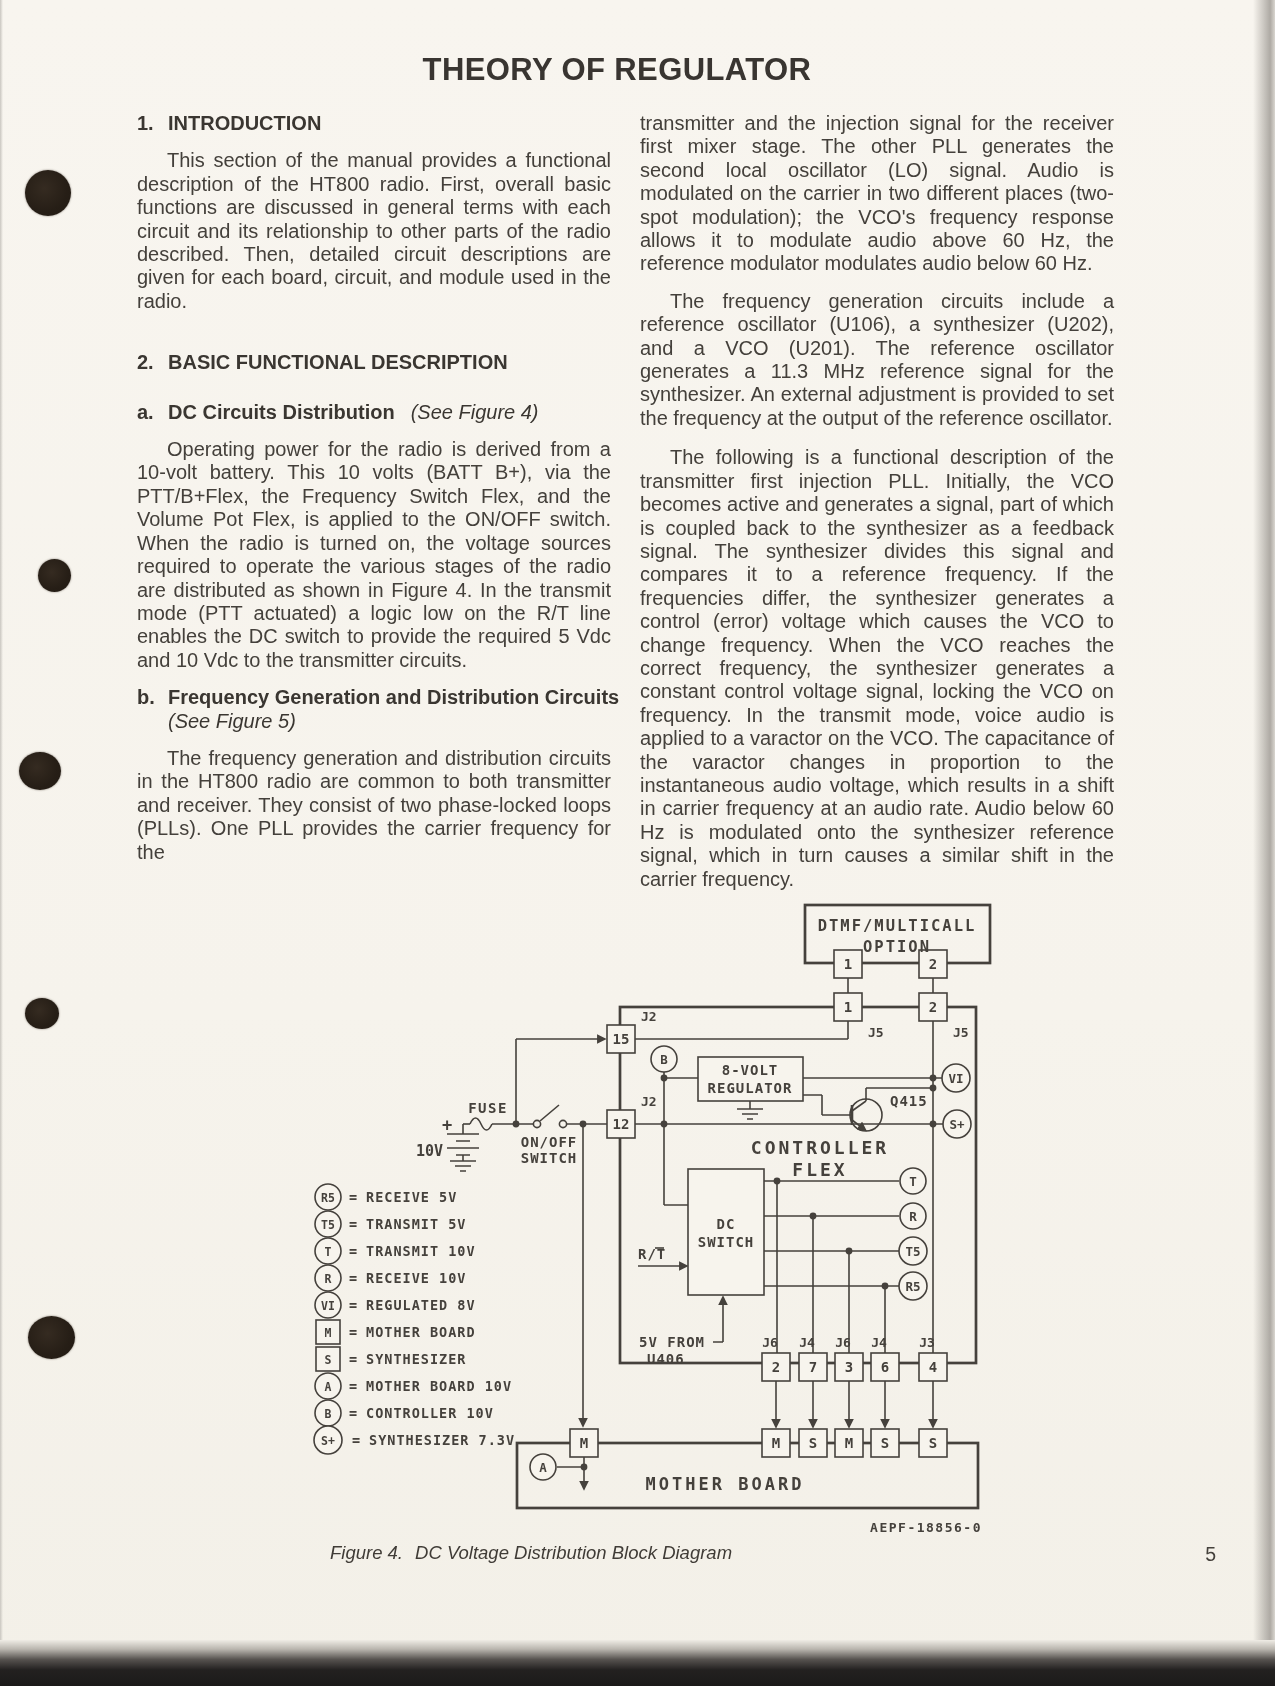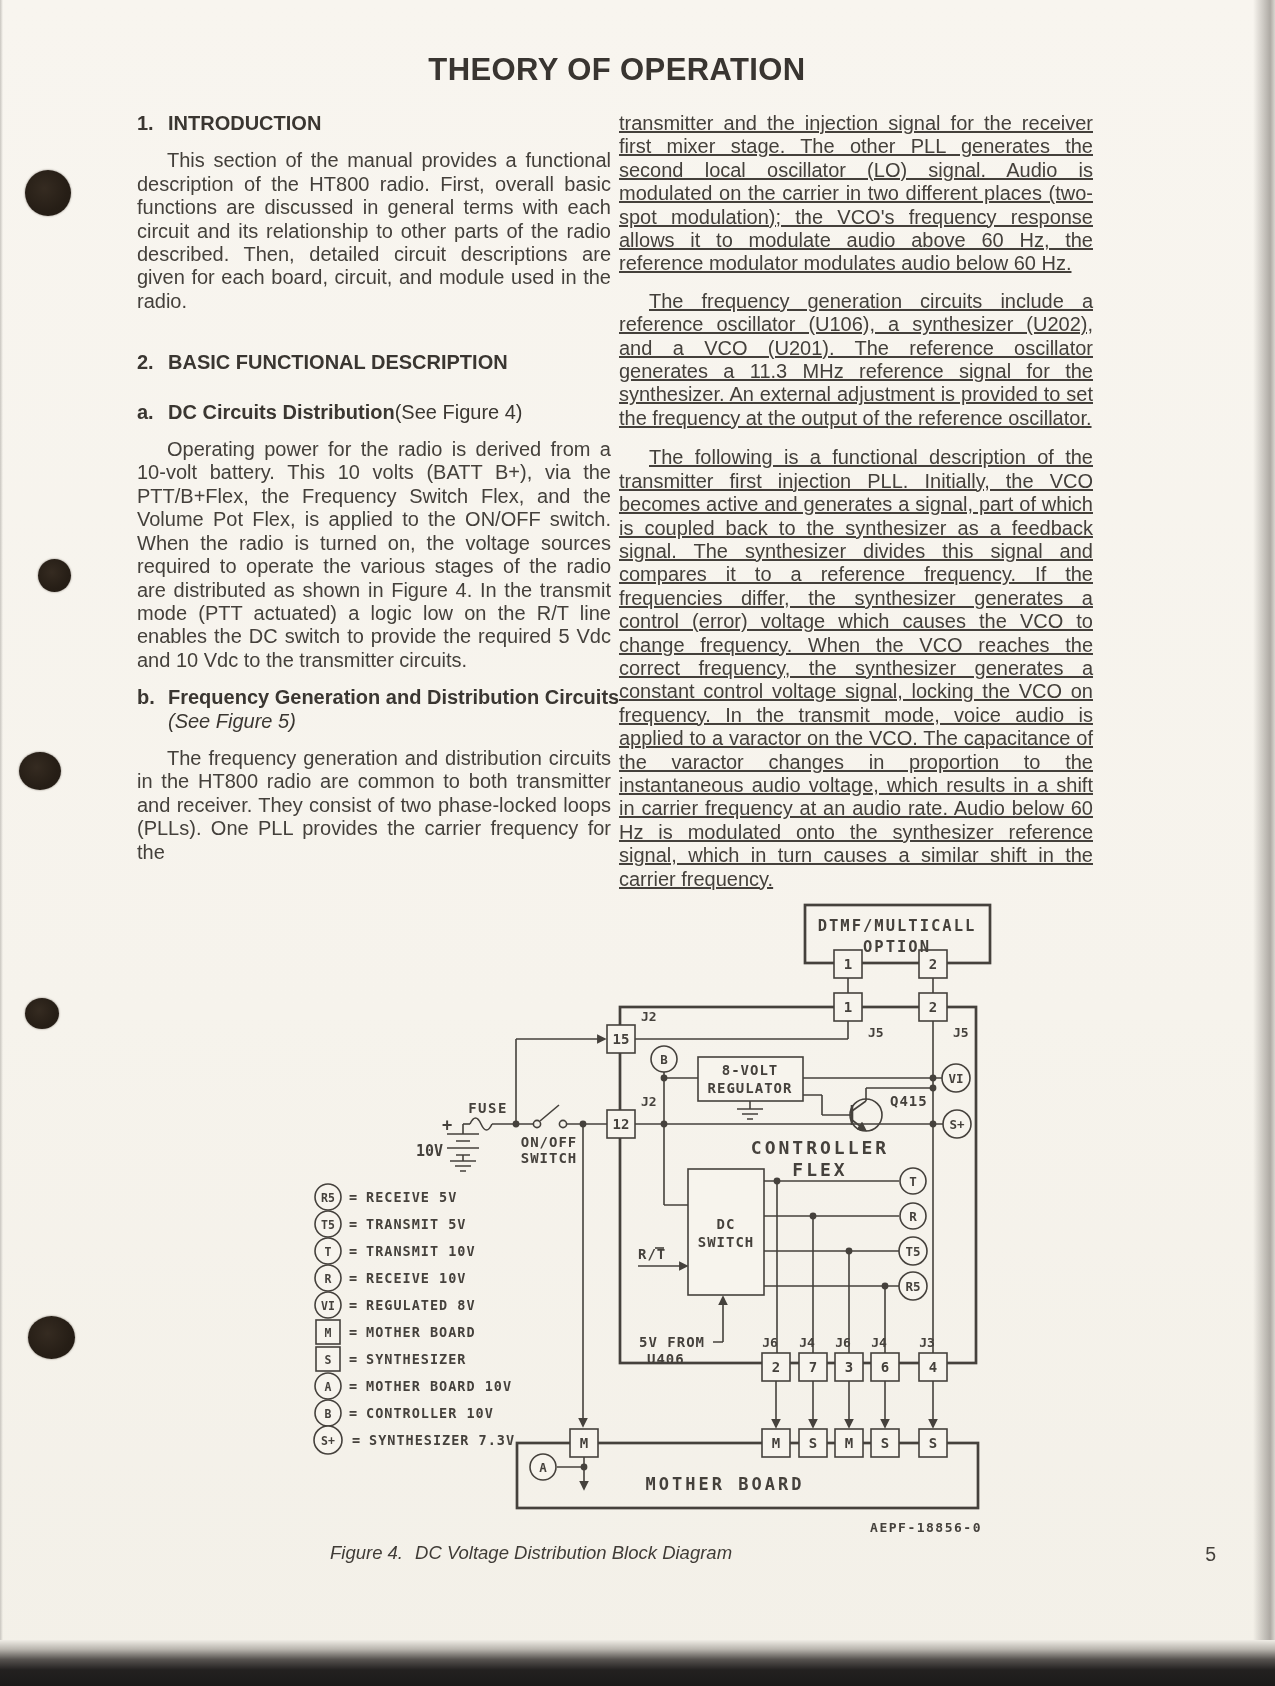--- a/index.html
+++ b/index.html
@@ -24,54 +24,54 @@
     text-align:justify;color:#44403b;}
   .col p{margin:14px 0 0;text-indent:30px;}
   .col p.noindent{text-indent:0;margin-top:0;}
   .h1{font-weight:bold;color:#3a3631;}
   .hnum{display:inline-block;width:31px;}
   .mt-basic{margin-top:38px;}
   .sub{position:relative;padding-left:31px;font-weight:bold;color:#3a3631;margin-top:26px;}
   .sub.mt-b{margin-top:14px;}
   .sublabel{position:absolute;left:0;}
   .subtitle{white-space:nowrap;}
-  .subref{font-weight:normal;margin-left:0;}
+  .subref{font-weight:normal;font-style:italic;margin-left:16px;}
   .subref2{font-weight:normal;font-style:italic;}
   .caption{position:absolute;left:330px;top:1542px;width:570px;
     font-style:italic;font-size:18.5px;color:#403c37;}
   .caption .cl{margin-right:12px;}
   .pagenum{position:absolute;left:1170px;top:1543px;width:46px;text-align:right;
     font-size:19.5px;color:#45413c;}
   svg text{font-family:"DejaVu Sans Mono","Liberation Mono",monospace;fill:#45413c;font-weight:bold;}
   .thick{fill:none;stroke:#45413c;stroke-width:2.7;}
   .thin{fill:none;stroke:#45413c;stroke-width:1.6;}
   .pin{fill:#f7f4ed;stroke:#45413c;stroke-width:1.6;}
   .wire{fill:none;stroke:#45413c;stroke-width:1.6;}
   .dot{fill:#45413c;stroke:none;}
 </style>
 </head>
 <body>
 
 <div id="page">
 
   <div class="edge-left"></div>
 
-  <div class="title">THEORY OF OPERATION</div>
+  <div class="title">THEORY OF REGULATOR</div>
 
   <div class="col" style="left:137px;top:112px;">
     <div class="h1"><span class="hnum">1.</span><span>INTRODUCTION</span></div>
     <p>This section of the manual provides a functional description of the HT800 radio. First, overall basic functions are discussed in general terms with each circuit and its relationship to other parts of the radio described. Then, detailed circuit descriptions are given for each board, circuit, and module used in the radio.</p>
     <div class="h1 mt-basic"><span class="hnum">2.</span><span>BASIC FUNCTIONAL DESCRIPTION</span></div>
     <div class="sub"><span class="sublabel">a.</span><span class="subtitle">DC Circuits Distribution</span><span class="subref">(See Figure 4)</span></div>
     <p>Operating power for the radio is derived from a 10-volt battery. This 10 volts (BATT B+), via the PTT/B+Flex, the Frequency Switch Flex, and the Volume Pot Flex, is applied to the ON/OFF switch. When the radio is turned on, the voltage sources required to operate the various stages of the radio are distributed as shown in Figure 4. In the transmit mode (PTT actuated) a logic low on the R/T line enables the DC switch to provide the required 5 Vdc and 10 Vdc to the transmitter circuits.</p>
     <div class="sub mt-b"><span class="sublabel">b.</span><span class="subtitle">Frequency Generation and Distribution Circuits</span><br><span class="subref2">(See Figure 5)</span></div>
     <p>The frequency generation and distribution circuits in the HT800 radio are common to both transmitter and receiver. They consist of two phase-locked loops (PLLs). One PLL provides the carrier frequency for the</p>
   </div>
 
-  <div class="col" style="left:619px;top:112px;text-decoration:underline;">
+  <div class="col" style="left:640px;top:112px;">
     <p class="noindent">transmitter and the injection signal for the receiver first mixer stage. The other PLL generates the second local oscillator (LO) signal. Audio is modulated on the carrier in two different places (two-spot modulation); the VCO's frequency response allows it to modulate audio above 60 Hz, the reference modulator modulates audio below 60 Hz.</p>
     <p>The frequency generation circuits include a reference oscillator (U106), a synthesizer (U202), and a VCO (U201). The reference oscillator generates a 11.3 MHz reference signal for the synthesizer. An external adjustment is provided to set the frequency at the output of the reference oscillator.</p>
     <p style="margin-top:16px">The following is a functional description of the transmitter first injection PLL. Initially, the VCO becomes active and generates a signal, part of which is coupled back to the synthesizer as a feedback signal. The synthesizer divides this signal and compares it to a reference frequency. If the frequencies differ, the synthesizer generates a control (error) voltage which causes the VCO to change frequency. When the VCO reaches the correct frequency, the synthesizer generates a constant control voltage signal, locking the VCO on frequency. In the transmit mode, voice audio is applied to a varactor on the VCO. The capacitance of the varactor changes in proportion to the instantaneous audio voltage, which results in a shift in carrier frequency at an audio rate. Audio below 60 Hz is modulated onto the synthesizer reference signal, which in turn causes a similar shift in the carrier frequency.</p>
   </div>
 
   <svg width="1275" height="1686" viewBox="0 0 1275 1686" style="position:absolute;left:0;top:0">
     <defs>
       <marker id="ah" viewBox="0 0 10 10" refX="1" refY="5" markerWidth="6" markerHeight="6" orient="auto-start-reverse">
         <path d="M0,0 L10,5 L0,10 z" fill="#45413c"></path>
       </marker>

